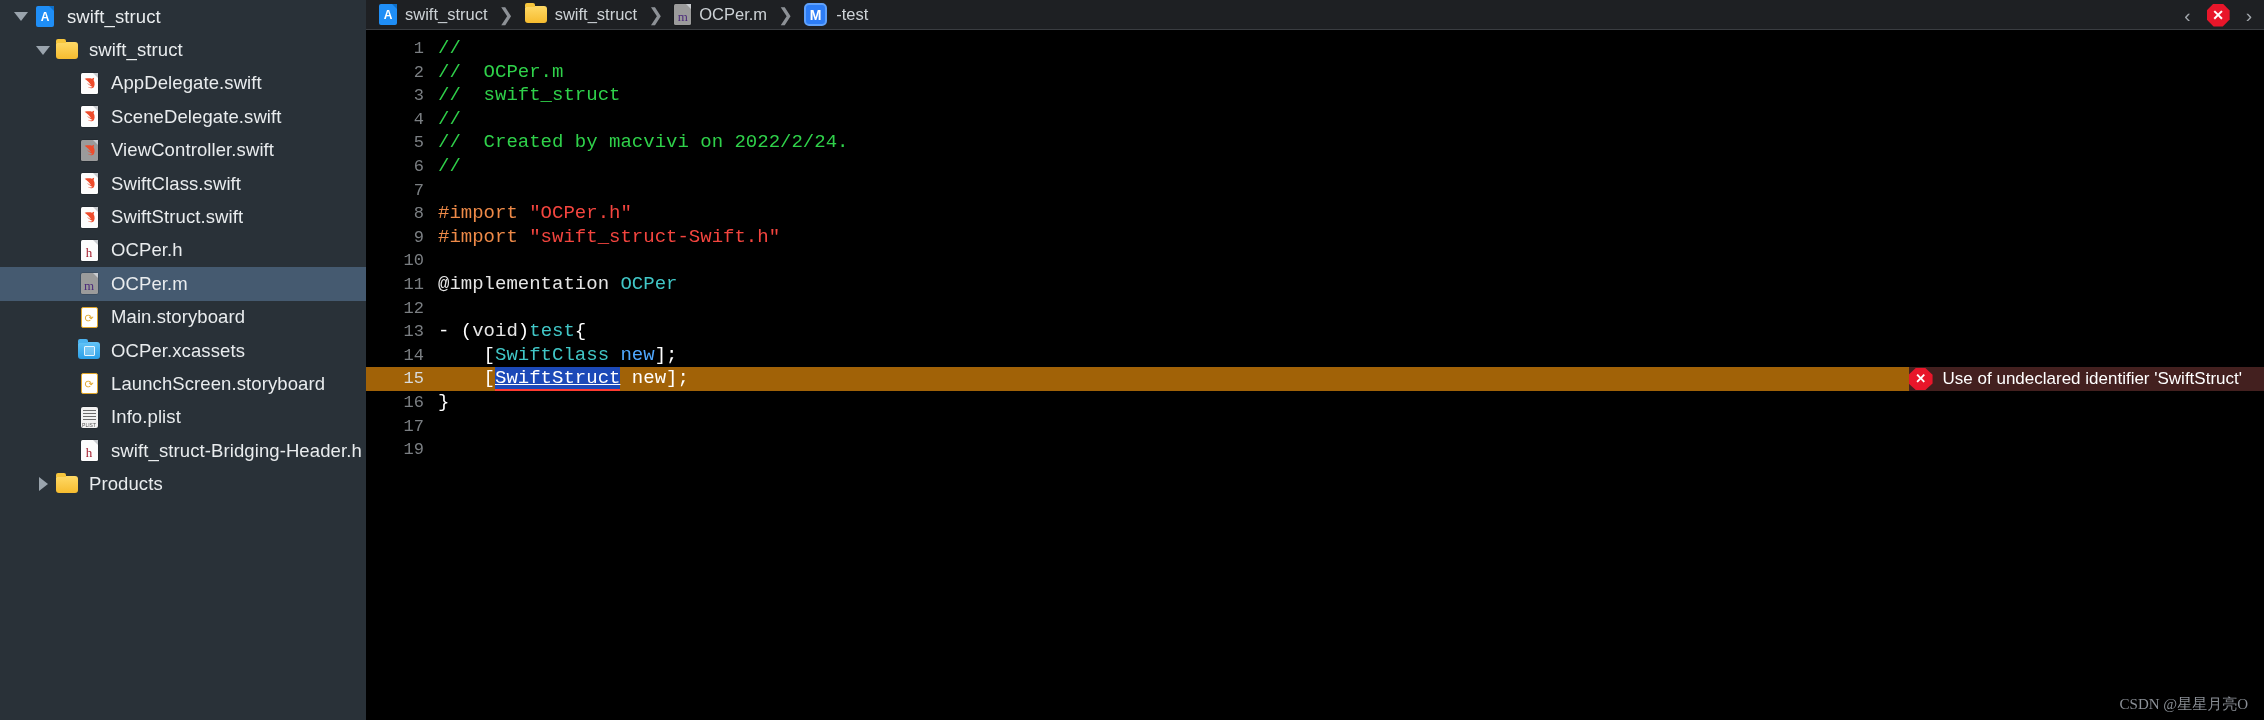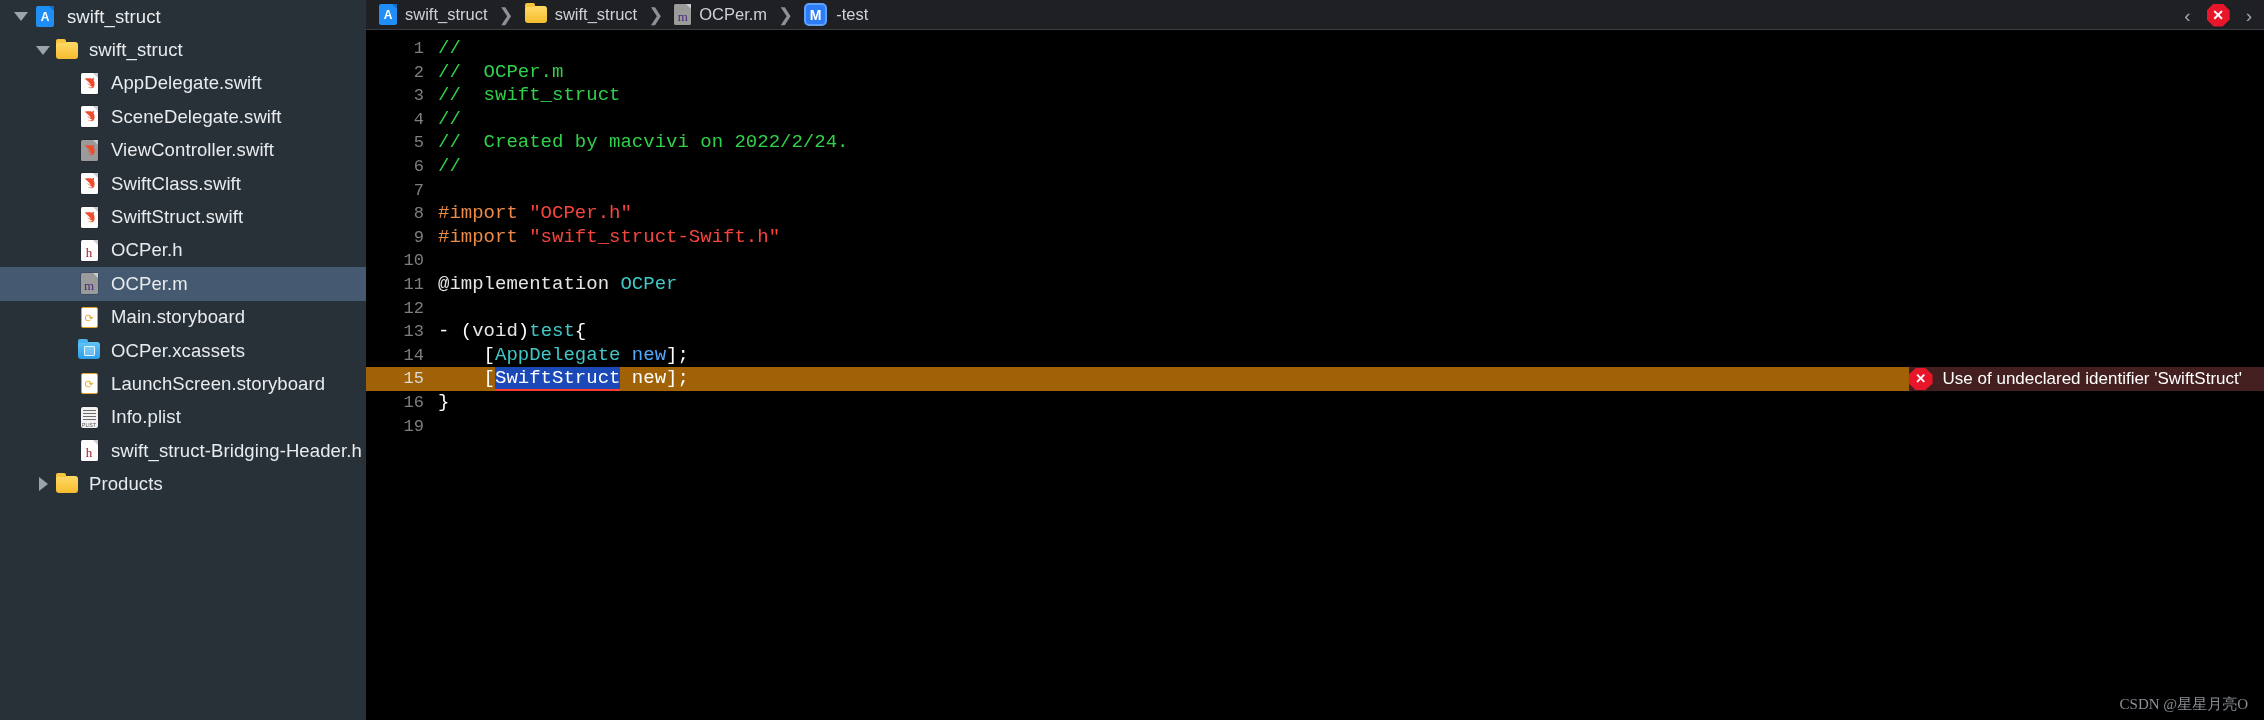--- a/index.html
+++ b/index.html
@@ -201,20 +201,21 @@
   .ctext { white-space: pre; color: #ffffff; }
   .cm { color: #2fd14a; }
   .pp { color: #ee8a48; }
   .str { color: #f4453f; }
   .kw  { color: #e5e5e5; }
   .ty  { color: #41c7c7; }
   .blu { color: #50a8ff; text-align: right; }
   .sel {
     background: #1c49b8; color: #ffffff;
     border-bottom: 2px solid #ff3b30;
+    text-decoration: underline;
   }
   .err-banner {
     position: absolute; right: 0; top: 0;
     height: 23.6px;
     display: flex; align-items: center;
     background: #43201f;
   }
   .err-banner .bubble {
     width: 24px; height: 22px; margin-right: 10px;
     background: #e8162a;
@@ -491,35 +492,39 @@
         <div class="cline">
           <span class="gutter">12</span>
           <span class="ctext"></span>
         </div>
         <div class="cline">
           <span class="gutter">13</span>
           <span class="ctext"><span class="">- (</span><span class="kw">void</span><span class="">)</span><span class="ty">test</span><span class="">{</span></span>
         </div>
         <div class="cline">
           <span class="gutter">14</span>
-          <span class="ctext"><span class="">    [</span><span class="ty">AppDelegate</span><span class=""> </span><span class="blu">new</span><span class="">];</span></span>
+          <span class="ctext"><span class="">    [</span><span class="ty">SwiftClass</span><span class=""> </span><span class="blu">new</span><span class="">];</span></span>
         </div>
         <div class="cline error">
           <span class="gutter">15</span>
           <span class="ctext"><span class="">    [</span><span class="sel">SwiftStruct</span><span class=""> new];</span></span>
           <span class="err-banner">
             <span class="bubble">✕</span>
             <span class="msg">Use of undeclared identifier 'SwiftStruct'</span>
           </span>
         </div>
         <div class="cline">
           <span class="gutter">16</span>
           <span class="ctext"><span class="">}</span></span>
         </div>
         <div class="cline">
+          <span class="gutter">17</span>
+          <span class="ctext"></span>
+        </div>
+        <div class="cline">
           <span class="gutter">19</span>
           <span class="ctext"></span>
         </div>
       </div>
 
     <div class="watermark">CSDN @星星月亮O</div>
   </div>
 </div>
 
 </body></html>

